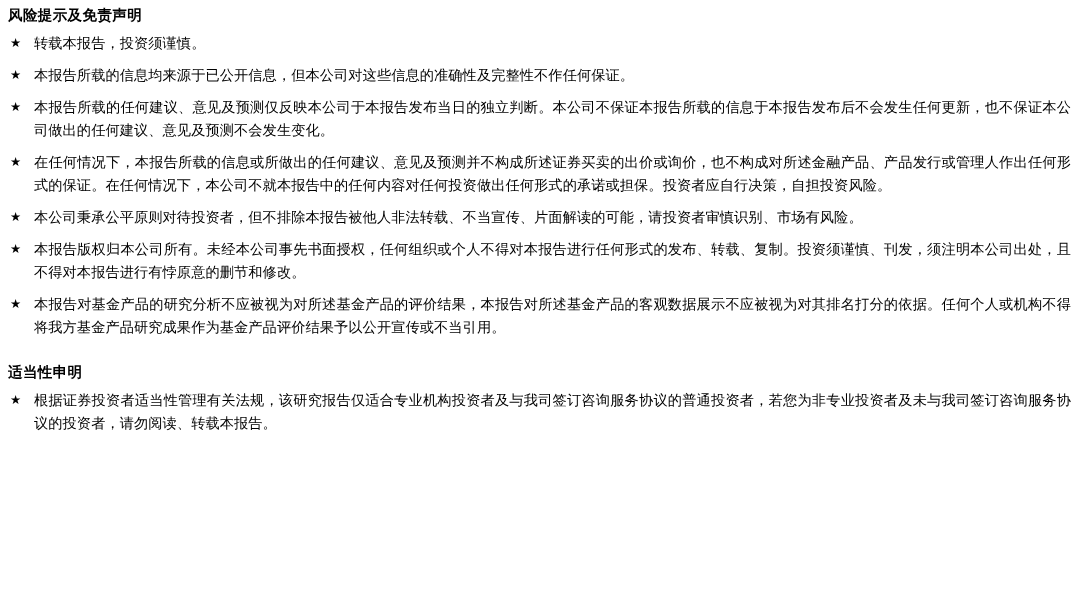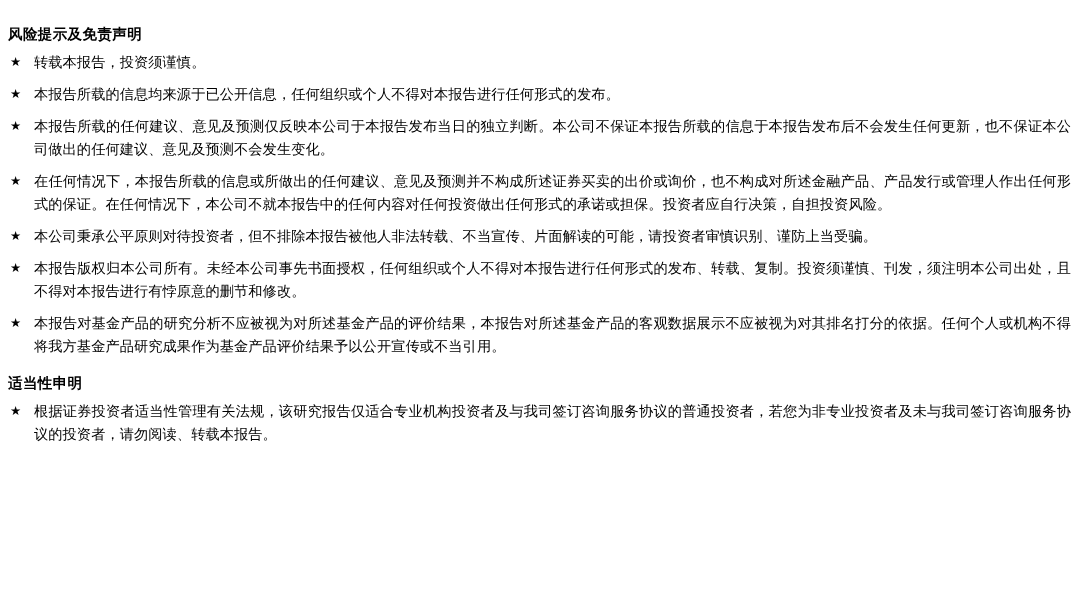--- a/index.html
+++ b/index.html
@@ -12,31 +12,31 @@
     height: 594px;
     font-family: "DejaVu Serif", "Liberation Serif", serif;
     color: #000000;
     overflow: hidden;
   }
   .page {
     position: relative;
     width: 1079px;
     height: 594px;
     box-sizing: border-box;
-    padding: 23px 8px 0 8px;
+    padding: 4px 8px 0 8px;
   }
   .section-heading {
     font-size: 14.5px;
     font-weight: bold;
     letter-spacing: 0.4px;
     margin: 0 0 6px 0;
     line-height: 1.5;
   }
   .section-heading.second {
-    margin-top: 14px;
+    margin-top: 22px;
   }
   .bullet-list {
     list-style: none;
     margin: 0;
     padding: 0;
   }
   .bullet-item {
     position: relative;
     padding-left: 26px;
     margin-bottom: 9px;
@@ -68,33 +68,33 @@
 
   <div class="section">
     <h2 class="section-heading">风险提示及免责声明</h2>
     <ul class="bullet-list">
       <li class="bullet-item">
         <span class="star">★</span>
         <span class="bullet-text">转载本报告，投资须谨慎。</span>
       </li>
       <li class="bullet-item">
         <span class="star">★</span>
-        <span class="bullet-text">本报告所载的信息均来源于已公开信息，任何组织或个人不得对本报告进行任何形式的发布。</span>
+        <span class="bullet-text">本报告所载的信息均来源于已公开信息，但本公司对这些信息的准确性及完整性不作任何保证。</span>
       </li>
       <li class="bullet-item">
         <span class="star">★</span>
         <span class="bullet-text">本报告所载的任何建议、意见及预测仅反映本公司于本报告发布当日的独立判断。本公司不保证本报告所载的信息于本报告发布后不会发生任何更新，也不保证本公司做出的任何建议、意见及预测不会发生变化。</span>
       </li>
       <li class="bullet-item">
         <span class="star">★</span>
         <span class="bullet-text">在任何情况下，本报告所载的信息或所做出的任何建议、意见及预测并不构成所述证券买卖的出价或询价，也不构成对所述金融产品、产品发行或管理人作出任何形式的保证。在任何情况下，本公司不就本报告中的任何内容对任何投资做出任何形式的承诺或担保。投资者应自行决策，自担投资风险。</span>
       </li>
       <li class="bullet-item">
         <span class="star">★</span>
-        <span class="bullet-text">本公司秉承公平原则对待投资者，但不排除本报告被他人非法转载、不当宣传、片面解读的可能，请投资者审慎识别、谨防上当受骗。</span>
+        <span class="bullet-text">本公司秉承公平原则对待投资者，但不排除本报告被他人非法转载、不当宣传、片面解读的可能，请投资者审慎识别、市场有风险。</span>
       </li>
       <li class="bullet-item">
         <span class="star">★</span>
         <span class="bullet-text">本报告版权归本公司所有。未经本公司事先书面授权，任何组织或个人不得对本报告进行任何形式的发布、转载、复制。投资须谨慎、刊发，须注明本公司出处，且不得对本报告进行有悖原意的删节和修改。</span>
       </li>
       <li class="bullet-item">
         <span class="star">★</span>
         <span class="bullet-text">本报告对基金产品的研究分析不应被视为对所述基金产品的评价结果，本报告对所述基金产品的客观数据展示不应被视为对其排名打分的依据。任何个人或机构不得将我方基金产品研究成果作为基金产品评价结果予以公开宣传或不当引用。</span>
       </li>
     </ul>

